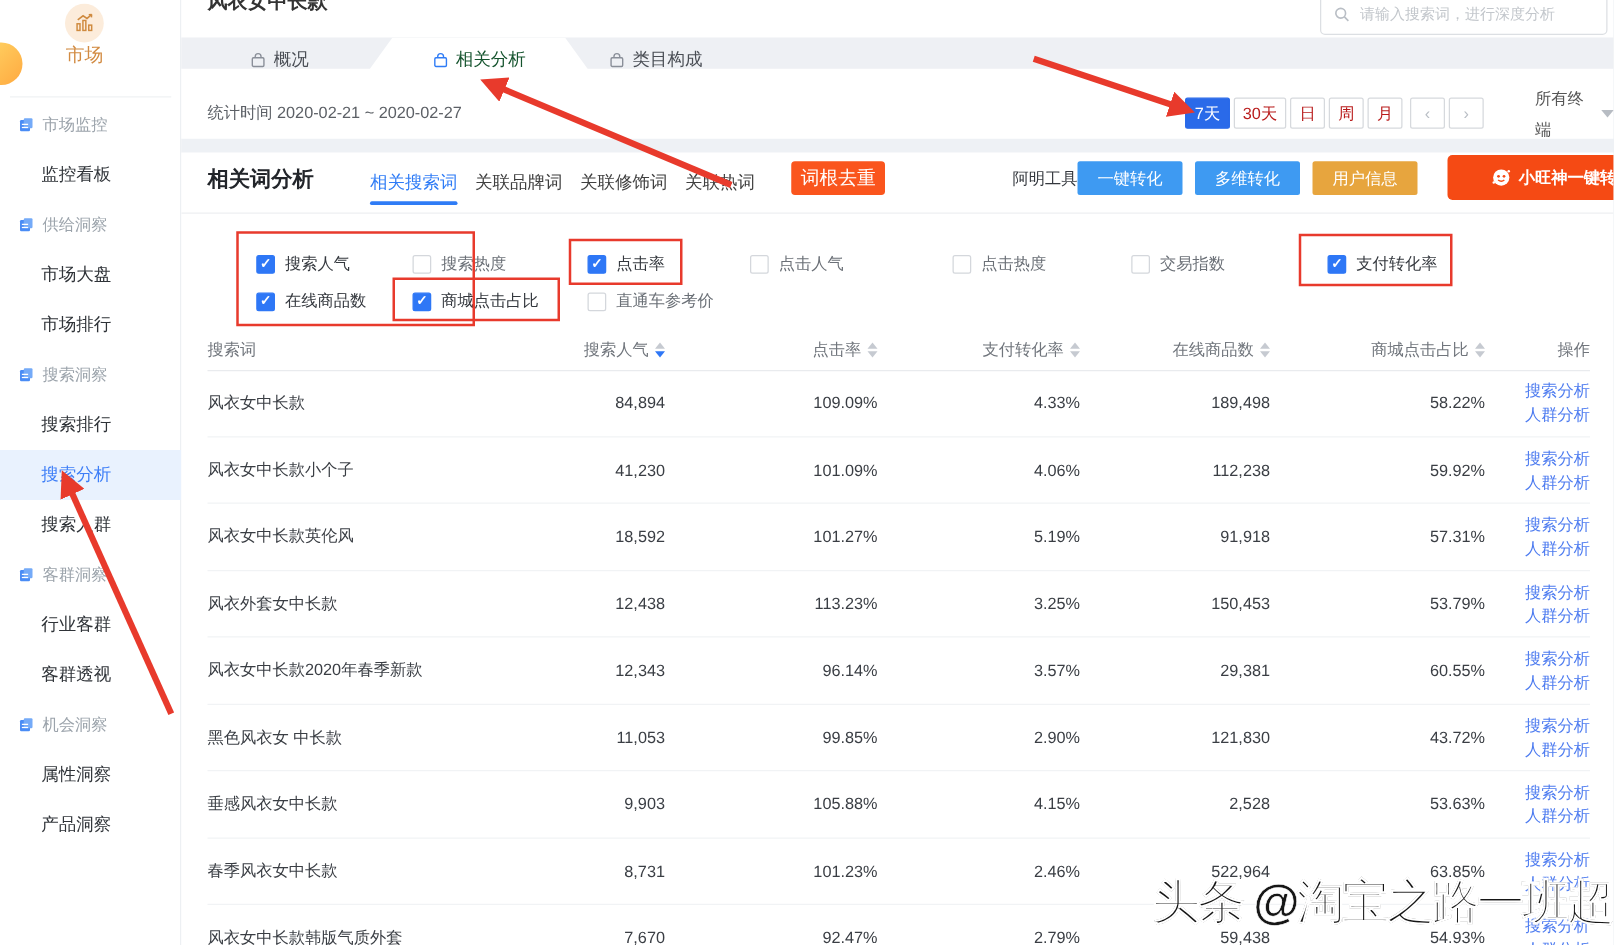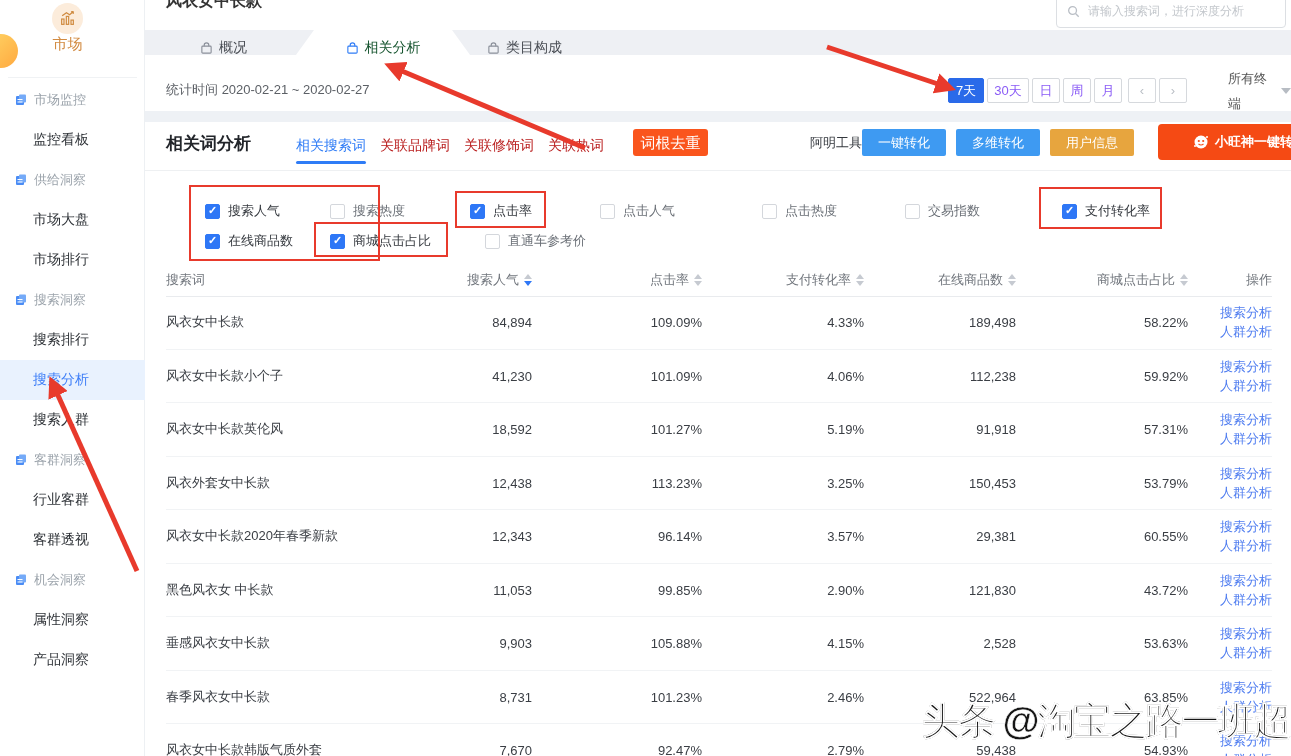--- a/index.html
+++ b/index.html
@@ -20,30 +20,30 @@
   
   .hcard{position:absolute;left:145px;top:0;width:1146px;height:111px;background:#fff;overflow:visible;}
   .page-title{position:absolute;left:21px;top:-9px;font-size:16px;font-weight:bold;color:#333;}
   .searchbox{position:absolute;left:911px;top:-6px;width:230px;height:34px;border:1px solid #dcdfe3;border-radius:4px;background:#fff;display:flex;align-items:center;box-sizing:border-box;padding:0 10px;gap:6px;}
   .searchbox input{border:none;outline:none;flex:1;font-size:12px;color:#666;font-family:"Liberation Sans",sans-serif;background:transparent;}
   .searchbox input::placeholder{color:#c3c7cc;}
   .tabstrip{position:absolute;left:0;top:30px;width:1146px;height:25px;background:#eef0f4;}
   .tab{position:absolute;top:0;height:36px;display:flex;align-items:center;gap:6px;font-size:14px;color:#4a4e55;cursor:pointer;}
   .tab-active-bg{position:absolute;left:143px;top:0;width:190px;height:36px;background:#fff;clip-path:polygon(0 100%,26px 0,calc(100% - 26px) 0,100% 100%);display:flex;align-items:center;justify-content:center;gap:6px;font-size:14px;color:#14532d;cursor:pointer;}
   .stats-text{position:absolute;left:21px;top:77px;height:26px;line-height:26px;font-size:13px;color:#5c6066;}
-  .pbtn{position:absolute;top:78px;height:25px;line-height:23px;text-align:center;font-size:13px;color:#8b5cf6;background:#fff;border:1px solid #d6d9dd;border-radius:2px;box-sizing:border-box;cursor:pointer;}
+  .pbtn{position:absolute;top:78px;height:25px;line-height:23px;text-align:center;font-size:13px;color:#b91c1c;background:#fff;border:1px solid #d6d9dd;border-radius:2px;box-sizing:border-box;cursor:pointer;}
   .pbtn.active{background:#2a6ae9;border-color:#2a6ae9;color:#fff;}
   .pbtn.nav{color:#b9bec5;}
   .terminal{position:absolute;left:1083px;top:78px;height:25px;line-height:25px;font-size:13px;color:#555;cursor:pointer;display:flex;align-items:center;gap:6px;}
   .caret-down{width:0;height:0;border-left:5px solid transparent;border-right:5px solid transparent;border-top:6px solid #b7bcc3;}
 
   
   .mcard{position:absolute;left:145px;top:122px;width:1146px;height:634px;background:#fff;overflow:hidden;}
   .panel-title{position:absolute;left:21px;top:10px;font-size:17px;font-weight:bold;color:#22252a;}
-  .ptab{position:absolute;top:15px;font-size:14px;color:#b91c1c;cursor:pointer;}
+  .ptab{position:absolute;top:15px;font-size:14px;color:#404040;cursor:pointer;}
   .ptab.active{color:#2f7cf6;}
   .ptab-underline{position:absolute;left:151px;top:39px;width:70px;height:3px;border-radius:2px;background:#2f7cf6;}
   .btn-orange{position:absolute;left:488px;top:7px;width:75px;height:27px;line-height:27px;text-align:center;background:#fa551d;color:#fff;font-size:15px;border-radius:3px;cursor:pointer;}
   .tools-label{position:absolute;left:665px;top:7px;height:27px;line-height:27px;font-size:13px;color:#34383e;}
   .tool-btn{position:absolute;top:7px;width:84px;height:27px;line-height:27px;text-align:center;color:#fff;font-size:13px;border-radius:2px;cursor:pointer;}
   .tool-blue{background:#3e9af2;}
   .tool-yellow{background:#e7a53e;}
   .super-btn{position:absolute;left:1013px;top:2px;width:132px;height:36px;background:#f54a14;border-radius:4px;color:#fff;font-size:13px;font-weight:bold;display:flex;align-items:center;justify-content:center;gap:5px;cursor:pointer;padding-left:25px;}
   .phead-divider{position:absolute;left:0;top:48px;width:1146px;height:1px;background:#eef0f2;}
 
@@ -285,21 +285,21 @@
       </label>
 
     <label class="cb checked" style="left:60px;top:109px;">
         <span class="box"></span>
         <span>在线商品数</span>
       </label>
     <label class="cb checked" style="left:185px;top:109px;">
         <span class="box"></span>
         <span>商城点击占比</span>
       </label>
-    <label class="cb off" style="left:340px;top:109px;">
+    <label class="cb off" style="left:325px;top:109px;">
         <span class="box"></span>
         <span>直通车参考价</span>
       </label>
 
     <div class="red-box" style="left:44px;top:63px;width:187px;height:72px;"></div>
     <div class="red-box" style="left:169px;top:100px;width:130px;height:31px;"></div>
     <div class="red-box" style="left:310px;top:69px;width:87px;height:33px;"></div>
     <div class="red-box" style="left:894px;top:65px;width:119px;height:38px;"></div>
 
     <div class="thead">

